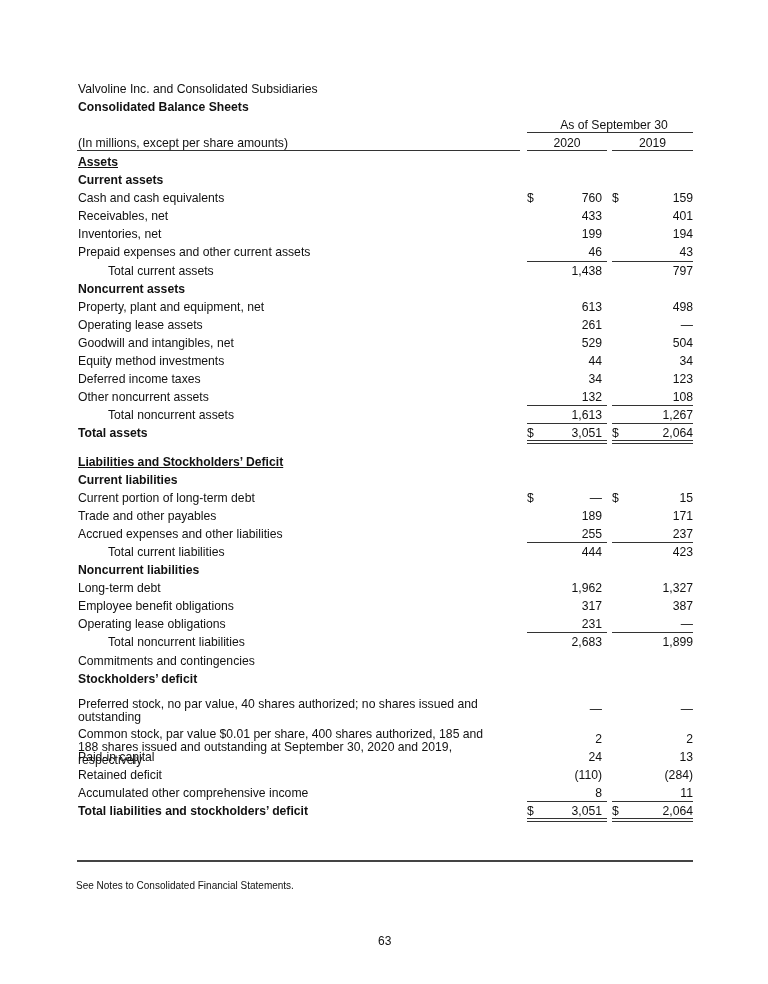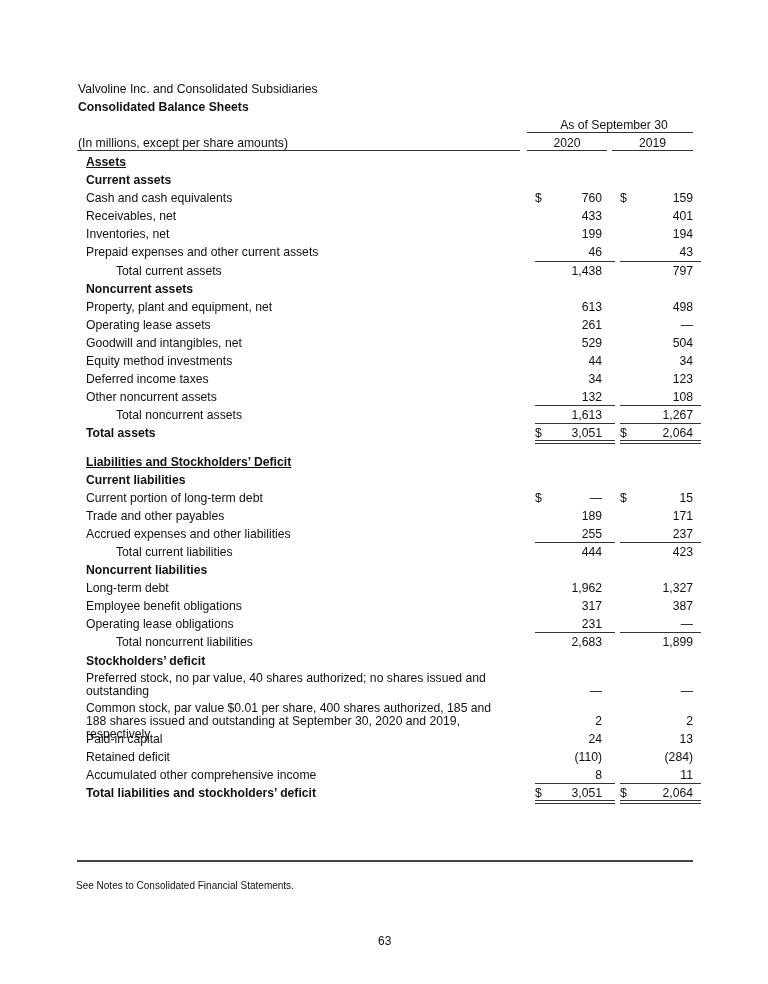--- a/index.html
+++ b/index.html
@@ -9,23 +9,23 @@
   .title { position:absolute; top:100px; left:0; font-weight:bold; }
   .asof { position:absolute; top:118px; left:453px; width:166px; text-align:center; }
   .asof-line { position:absolute; top:132px; left:449px; width:166px; border-top:1.5px solid #333; }
   .hdr-label { position:absolute; top:136px; left:0; }
   .hdr-y1 { position:absolute; top:136px; left:449px; width:80px; text-align:center; }
   .hdr-y2 { position:absolute; top:136px; left:534px; width:81px; text-align:center; }
   .hdr-line-label { position:absolute; top:150px; left:-1px; width:443px; border-top:1.5px solid #333; }
   .hdr-line-y1 { position:absolute; top:150px; left:449px; width:80px; border-top:1.5px solid #333; }
   .hdr-line-y2 { position:absolute; top:150px; left:534px; width:81px; border-top:1.5px solid #333; }
   .rows { position:absolute; top:153px; left:0; width:615px; }
-  .row { position:relative; height:18.1px; line-height:18px;margin-left:8px; }
+  .row { position:relative; height:18.1px; line-height:18px; }
   .row.tall { height:30px; }
-  .row.tall .lbl { line-height:13px; top:2px; }
+  .row.tall .lbl { line-height:13px; top:10px; }
   .row.tall .v1, .row.tall .v2, .row.tall .d1, .row.tall .d2 { top:12px; }
   .lbl { position:absolute; left:0; white-space:nowrap; }
   .lbl.wrap { white-space:normal; width:420px; }
   .lbl.indent { left:30px; }
   .lbl.bold { font-weight:bold; }
   .lbl.ul { font-weight:bold; text-decoration:underline; }
   .d1 { position:absolute; left:449px; top:0; }
   .d2 { position:absolute; left:534px; top:0; }
   .v1 { position:absolute; right:91px; top:0; }
   .v2 { position:absolute; right:0; top:0; text-align:right; }
@@ -203,20 +203,23 @@
       <div class="row">
         <div class="lbl indent">Total noncurrent liabilities</div>
         <div class="v1">2,683</div>
         <div class="v2">1,899</div>
         <div class="line-under">
           <div class="c1"></div>
           <div class="c2"></div>
         </div>
       </div>
       <div class="row">
+        <div class="lbl">Commitments and contingencies</div>
+      </div>
+      <div class="row">
         <div class="lbl bold">Stockholders’ deficit</div>
       </div>
       <div class="row tall">
         <div class="lbl wrap">Preferred stock, no par value, 40 shares authorized; no shares issued and outstanding</div>
         <div class="v1">—</div>
         <div class="v2">—</div>
       </div>
       <div class="row tall">
         <div class="lbl wrap">Common stock, par value $0.01 per share, 400 shares authorized, 185 and 188 shares issued and outstanding at September 30, 2020 and 2019, respectively</div>
         <div class="v1">2</div>

